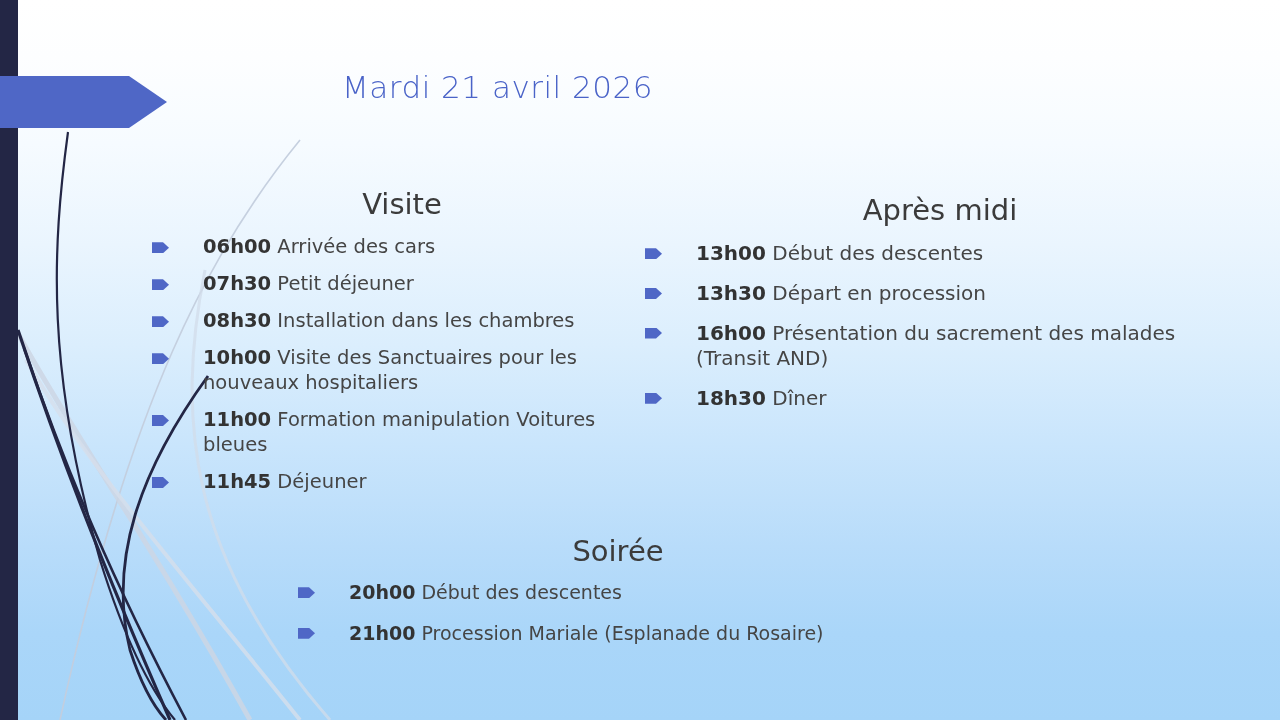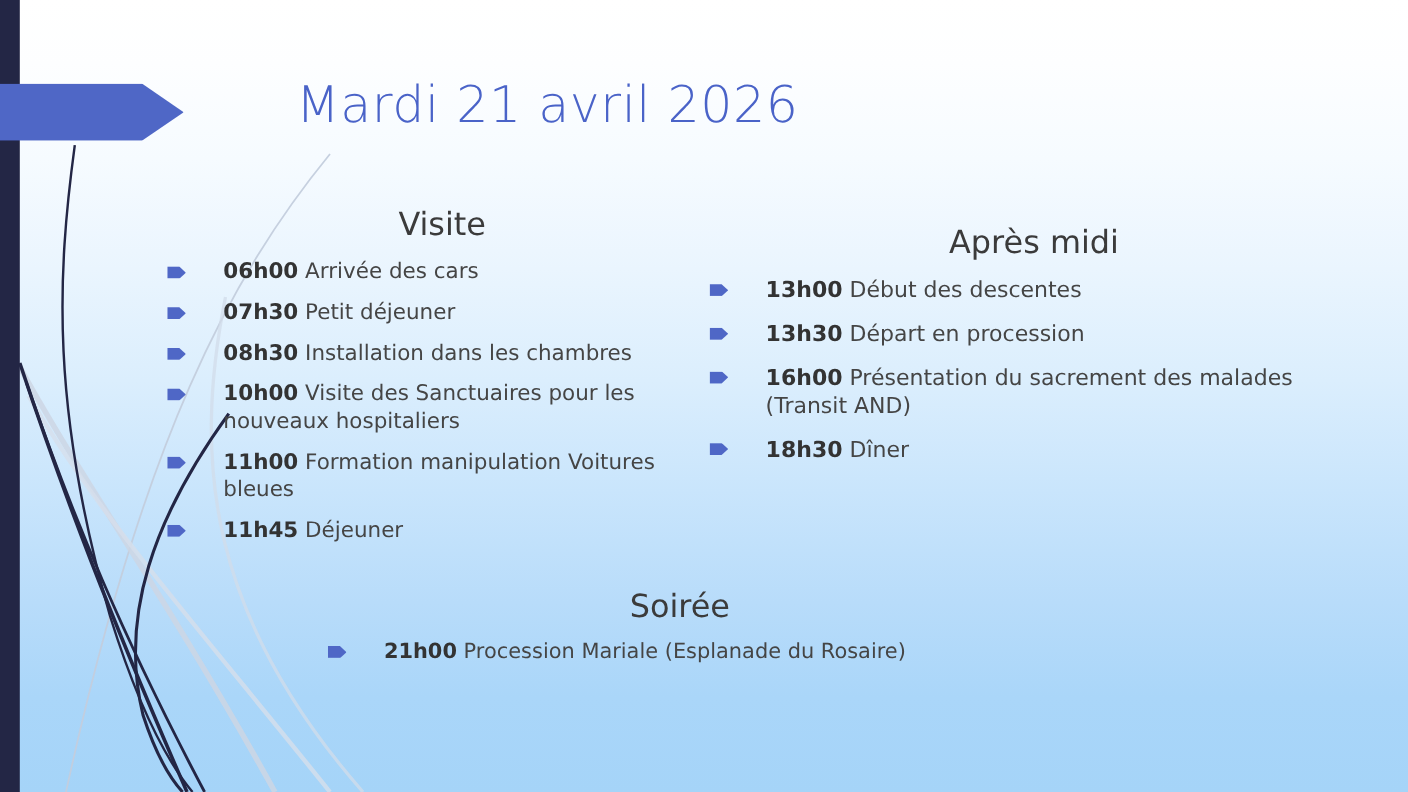--- a/index.html
+++ b/index.html
@@ -68,21 +68,21 @@
 
   
   #page-title {
     position: absolute;
     left: 170px;
     top: 70px;
     width: 655px;
     text-align: center;
     z-index: 8;
     color: #4a63c8;
-    font-size: 46px;
+    font-size: 31px;
     font-weight: 300;
     letter-spacing: 0.5px;
     line-height: 1.1;
     font-family: "DejaVu Sans", sans-serif;
     white-space: nowrap;
   }
 
   
   .section {
     position: absolute;
@@ -136,21 +136,21 @@
   #section-matin {
     left: 152px;
     top: 188px;
     width: 500px;
   }
   #section-matin .section-heading { text-align: center; }
   #section-matin .agenda-item { margin-bottom: 12px; }
 
   #section-apresmidi {
     left: 645px;
-    top: 204px;
+    top: 194px;
     width: 590px;
   }
   #section-apresmidi .agenda-item {
     font-size: 20px;
     margin-bottom: 14px;
   }
 
   #section-soiree {
     left: 298px;
     top: 535px;
@@ -248,19 +248,24 @@
         <span class="item-text"> Dîner</span>
       </li>
     </ul>
   </div>
 
   <div class="section" id="section-soiree">
     <div class="section-heading">Soirée</div>
     <ul class="agenda-list">
       <li class="agenda-item">
         <span class="bullet-icon"></span>
+        <span class="item-time">20h00</span>
+        <span class="item-text"> Début des descentes</span>
+      </li>
+      <li class="agenda-item">
+        <span class="bullet-icon"></span>
         <span class="item-time">21h00</span>
         <span class="item-text"> Procession Mariale (Esplanade du Rosaire)</span>
       </li>
     </ul>
   </div>
 
 </div>
 
 </body></html>

